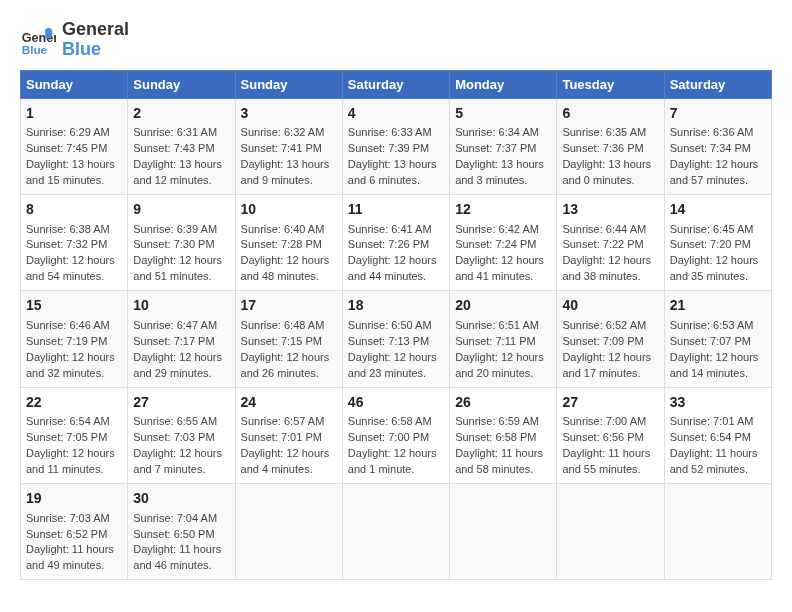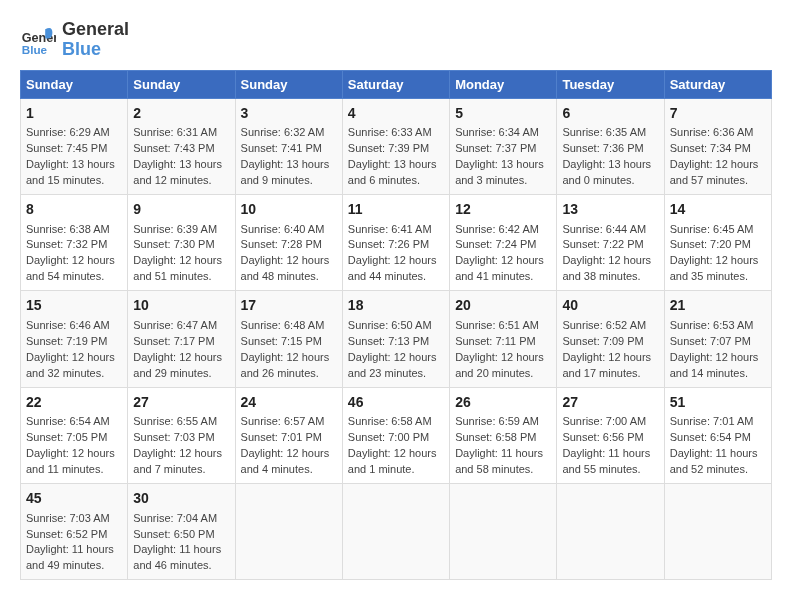--- a/index.html
+++ b/index.html
@@ -237,27 +237,27 @@
       </td>
         <td>
         <span class="day-num">26</span>
         <div class="day-info">Sunrise: 6:59 AM<br>Sunset: 6:58 PM<br>Daylight: 11 hours and 58 minutes.</div>
       </td>
         <td>
         <span class="day-num">27</span>
         <div class="day-info">Sunrise: 7:00 AM<br>Sunset: 6:56 PM<br>Daylight: 11 hours and 55 minutes.</div>
       </td>
         <td>
-        <span class="day-num">51</span>
+        <span class="day-num">33</span>
         <div class="day-info">Sunrise: 7:01 AM<br>Sunset: 6:54 PM<br>Daylight: 11 hours and 52 minutes.</div>
       </td>
       </tr>
       <tr>
         <td>
-        <span class="day-num">45</span>
+        <span class="day-num">19</span>
         <div class="day-info">Sunrise: 7:03 AM<br>Sunset: 6:52 PM<br>Daylight: 11 hours and 49 minutes.</div>
       </td>
         <td>
         <span class="day-num">30</span>
         <div class="day-info">Sunrise: 7:04 AM<br>Sunset: 6:50 PM<br>Daylight: 11 hours and 46 minutes.</div>
       </td>
         <td class="empty-cell"></td>
         <td class="empty-cell"></td>
         <td class="empty-cell"></td>
         <td class="empty-cell"></td>

